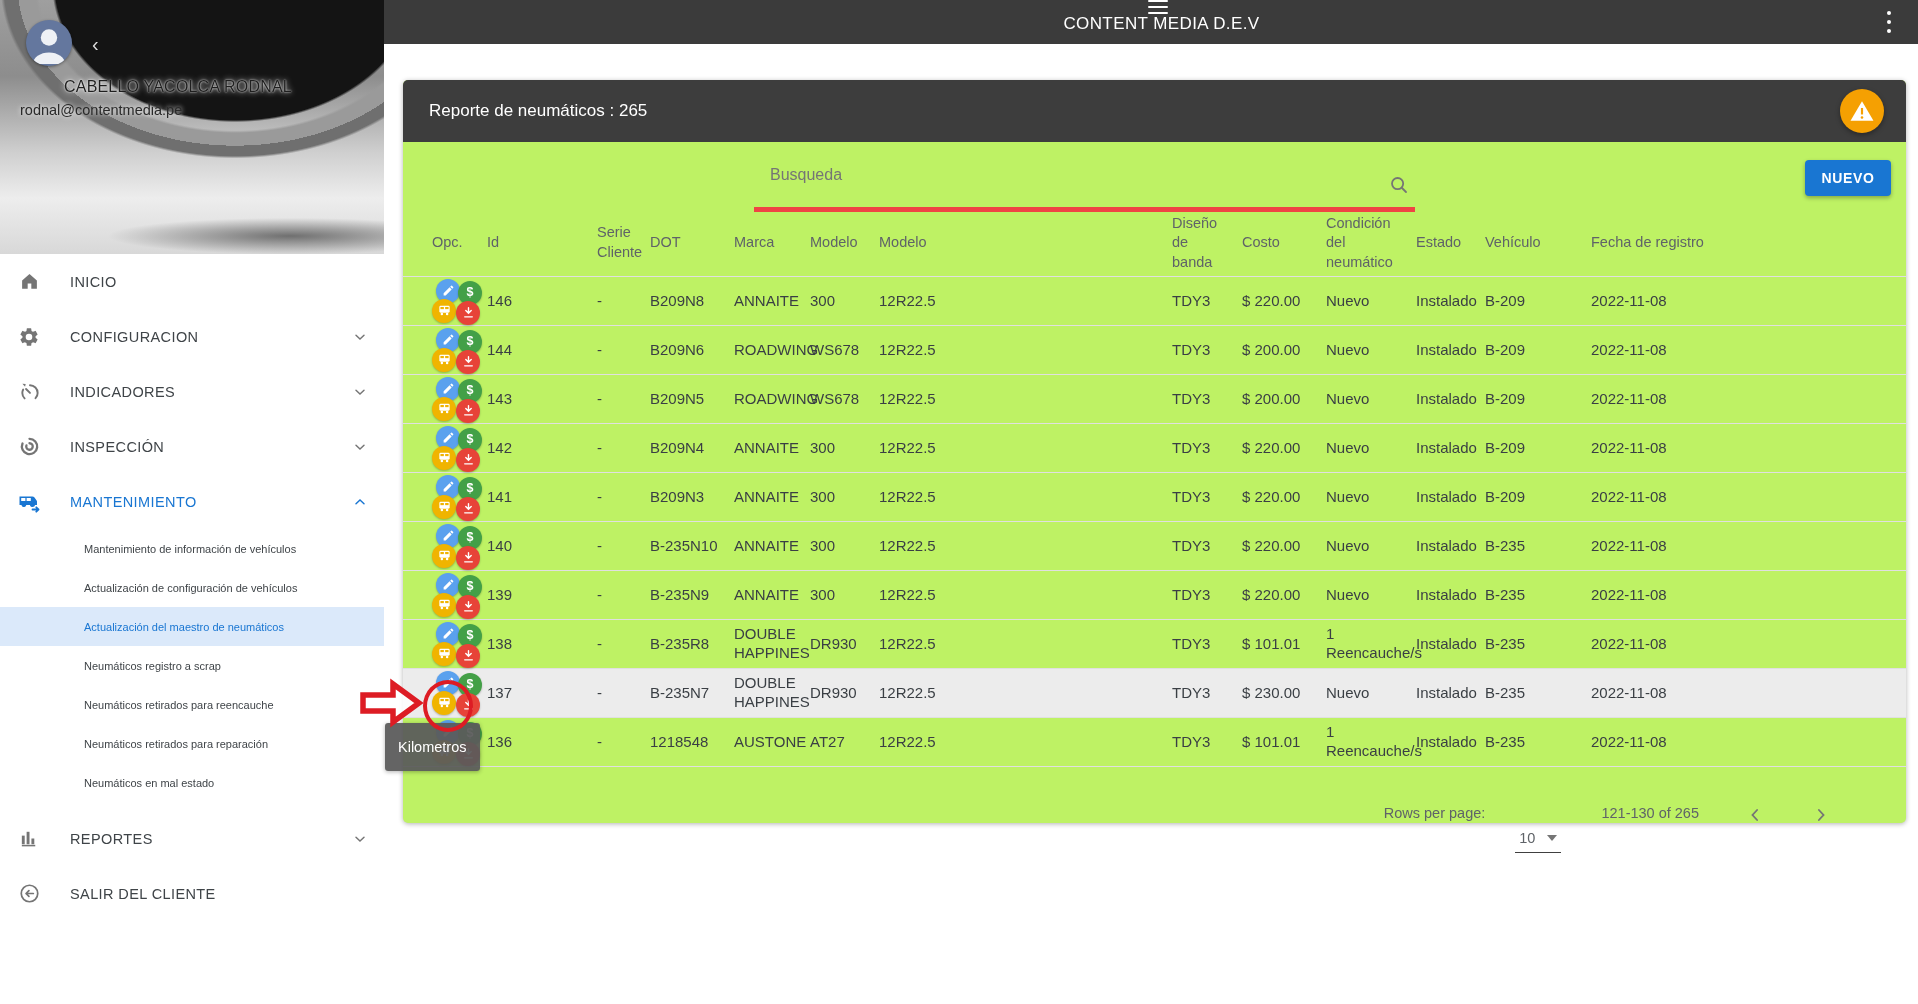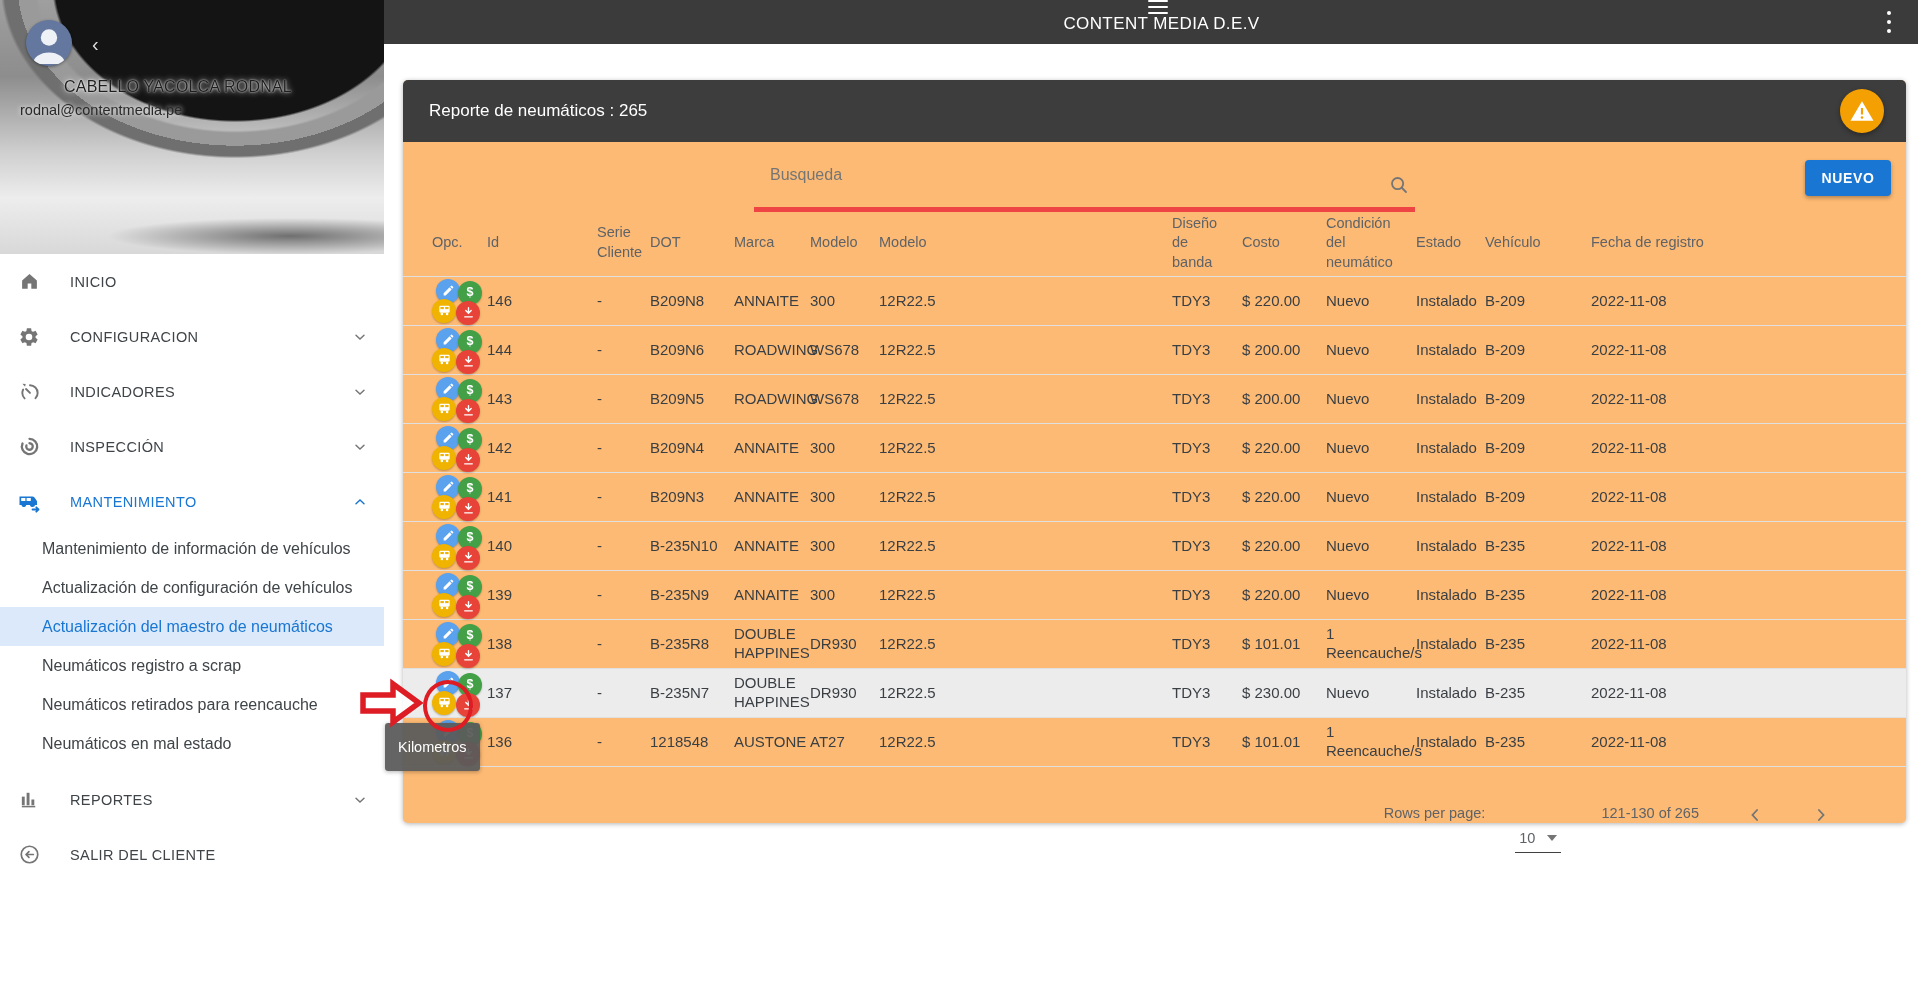--- a/index.html
+++ b/index.html
@@ -24,33 +24,33 @@
   .user-name{position:absolute;left:20px;top:78px;font-size:16px;font-weight:500;color:#1f1f1f;
     text-shadow:0 0 6px #fff,0 0 2px #fff;letter-spacing:.2px;margin-left:44px;}
   .user-email{position:absolute;left:20px;top:102px;font-size:14.5px;color:#2a2a2a;text-shadow:0 0 5px #fff;}
   .menu{list-style:none;margin:0;padding:0;}
   .menu-item{height:55px;display:flex;align-items:center;padding-left:17px;position:relative;cursor:pointer;}
   .mi-icon{width:24px;height:24px;display:flex;align-items:center;justify-content:center;flex:0 0 24px;}
   .mi-label{margin-left:29px;font-size:14.5px;font-weight:500;letter-spacing:.4px;color:#3f4448;}
   .menu-item.active .mi-label{color:#1976d2;}
   .mi-chevron{position:absolute;right:16px;top:50%;transform:translateY(-50%);display:flex;}
   .submenu{list-style:none;margin:0;padding:0;}
-  .submenu-item{height:39px;display:flex;align-items:center;padding-left:42px;font-size:16px;color:#3f4448;cursor:pointer;}
+  .submenu-item{height:39px;display:flex;align-items:center;padding-left:84px;font-size:11px;color:#3f4448;cursor:pointer;}
   .submenu-item.selected{background:#dbe9fa;color:#1976d2;}
   .menu-bottom{margin-top:9px;}
   
   .topbar{position:absolute;left:384px;top:0;width:1534px;height:44px;background:#3b3b3b;z-index:6;
     display:flex;align-items:center;flex-direction:column;}
   .hamburger{margin-left:13px;width:20px;height:14px;display:flex;flex-direction:column;justify-content:space-between;cursor:pointer;}
   .hamburger span{display:block;height:2.4px;background:#fff;border-radius:1px;}
   .topbar-title{margin-left:21px;color:#ffffff;font-size:17px;font-weight:500;letter-spacing:.4px;}
   .kebab{position:absolute;right:20px;top:11px;width:18px;height:22px;display:flex;flex-direction:column;align-items:center;justify-content:space-between;cursor:pointer;}
   .kebab i{width:4.4px;height:4.4px;border-radius:50%;background:#fff;}
   
-  .card{position:absolute;left:403px;top:80px;width:1503px;height:743px;background:#fdba74;border-radius:5px;
+  .card{position:absolute;left:403px;top:80px;width:1503px;height:743px;background:#bef264;border-radius:5px;
     box-shadow:0 1px 5px rgba(0,0,0,.3);z-index:4;}
   .card-header{position:relative;height:62px;background:#3d3d3d;border-radius:5px 5px 0 0;display:flex;align-items:center;}
   .card-title{margin-left:26px;color:#ffffff;font-size:17px;}
   .warn-btn{position:absolute;right:22px;top:9px;width:44px;height:44px;border:none;border-radius:50%;
     background:#f5a002;display:flex;align-items:center;justify-content:center;cursor:pointer;
     box-shadow:0 2px 5px rgba(0,0,0,.35);}
   
   .search-wrap{position:absolute;left:351px;top:75px;width:661px;height:52px;border-bottom:5px solid #ef4444;}
   .search-input{position:absolute;left:14px;top:10px;width:600px;border:none;outline:none;font-size:16px;
     font-family:inherit;color:#3a3f44;background:transparent;}
@@ -181,20 +181,21 @@
       </span>
     </li>
   </ul>
 
   <ul class="submenu">
     <li class="submenu-item">Mantenimiento de información de vehículos</li>
     <li class="submenu-item">Actualización de configuración de vehículos</li>
     <li class="submenu-item selected">Actualización del maestro de neumáticos</li>
     <li class="submenu-item">Neumáticos registro a scrap</li>
     <li class="submenu-item">Neumáticos retirados para reencauche</li>
+    <li class="submenu-item">Neumáticos retirados para reparación</li>
     <li class="submenu-item">Neumáticos en mal estado</li>
   </ul>
 
   <ul class="menu menu-bottom">
     <li class="menu-item">
       <span class="mi-icon">
         <svg width="23" height="23" viewBox="0 0 24 24" fill="#757575">
           <rect x="4" y="9" width="3" height="9"></rect>
             <rect x="9" y="5" width="3" height="13"></rect>
             <rect x="14" y="12" width="3" height="6"></rect>

